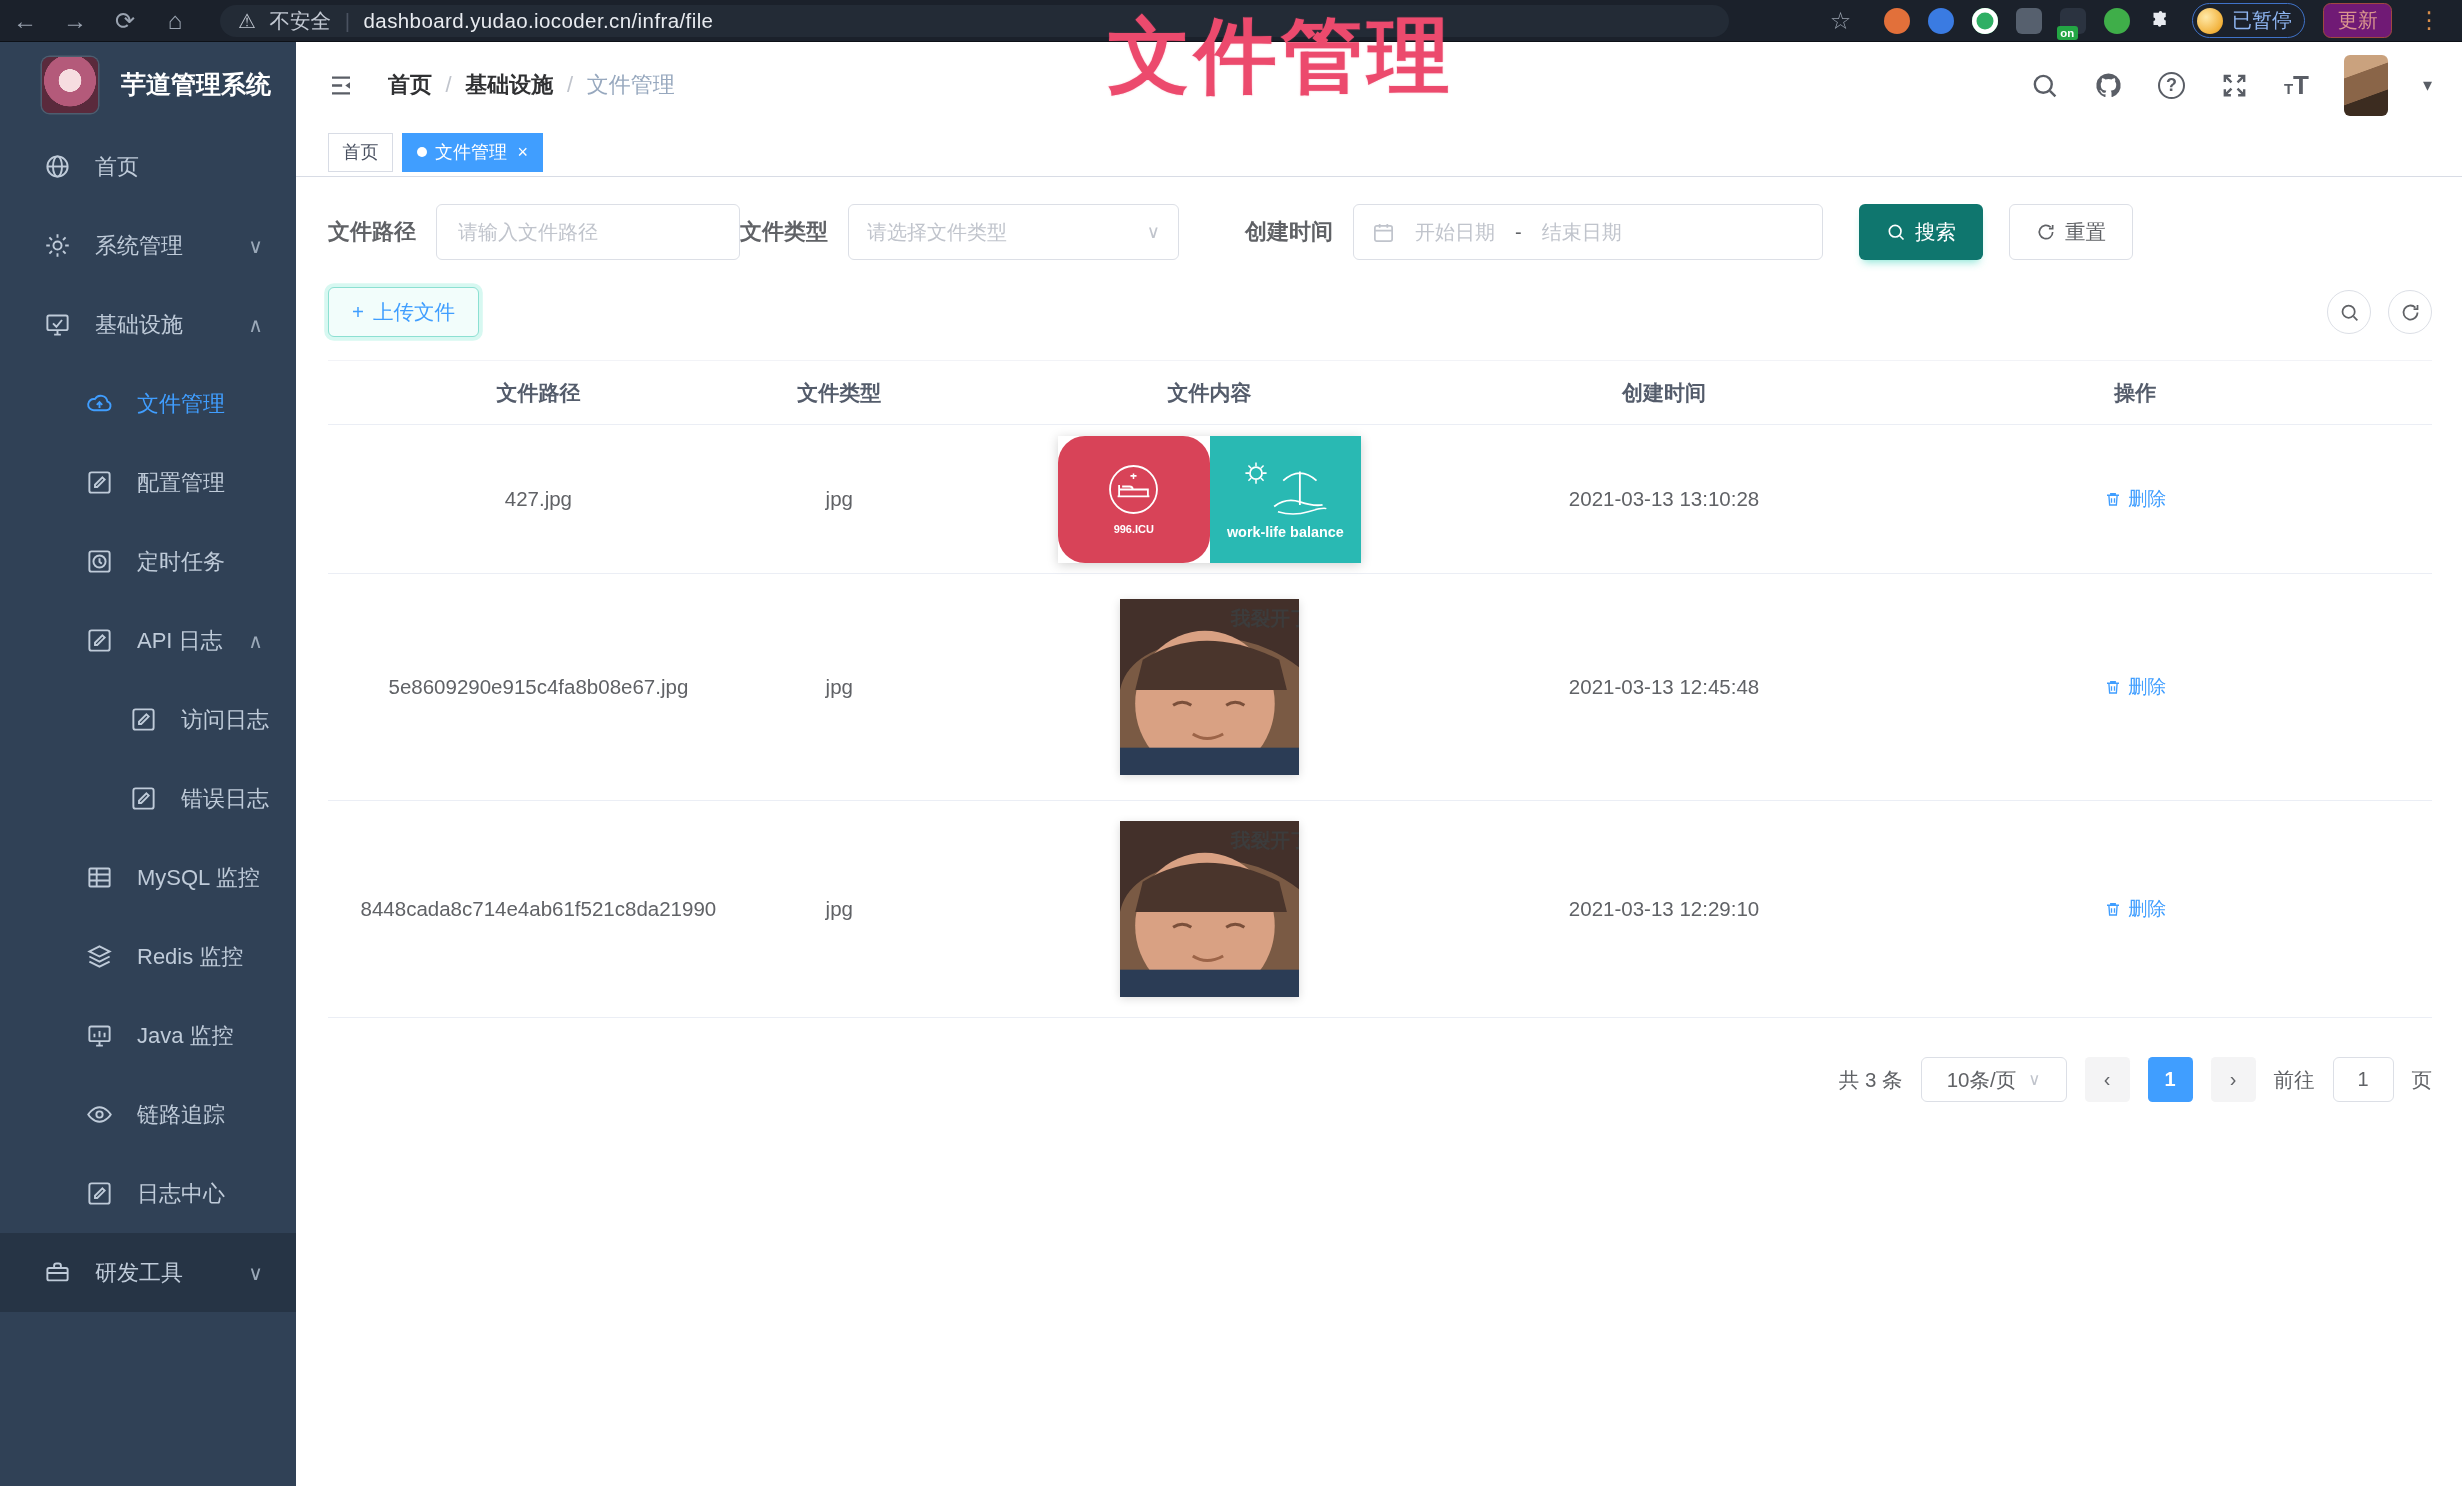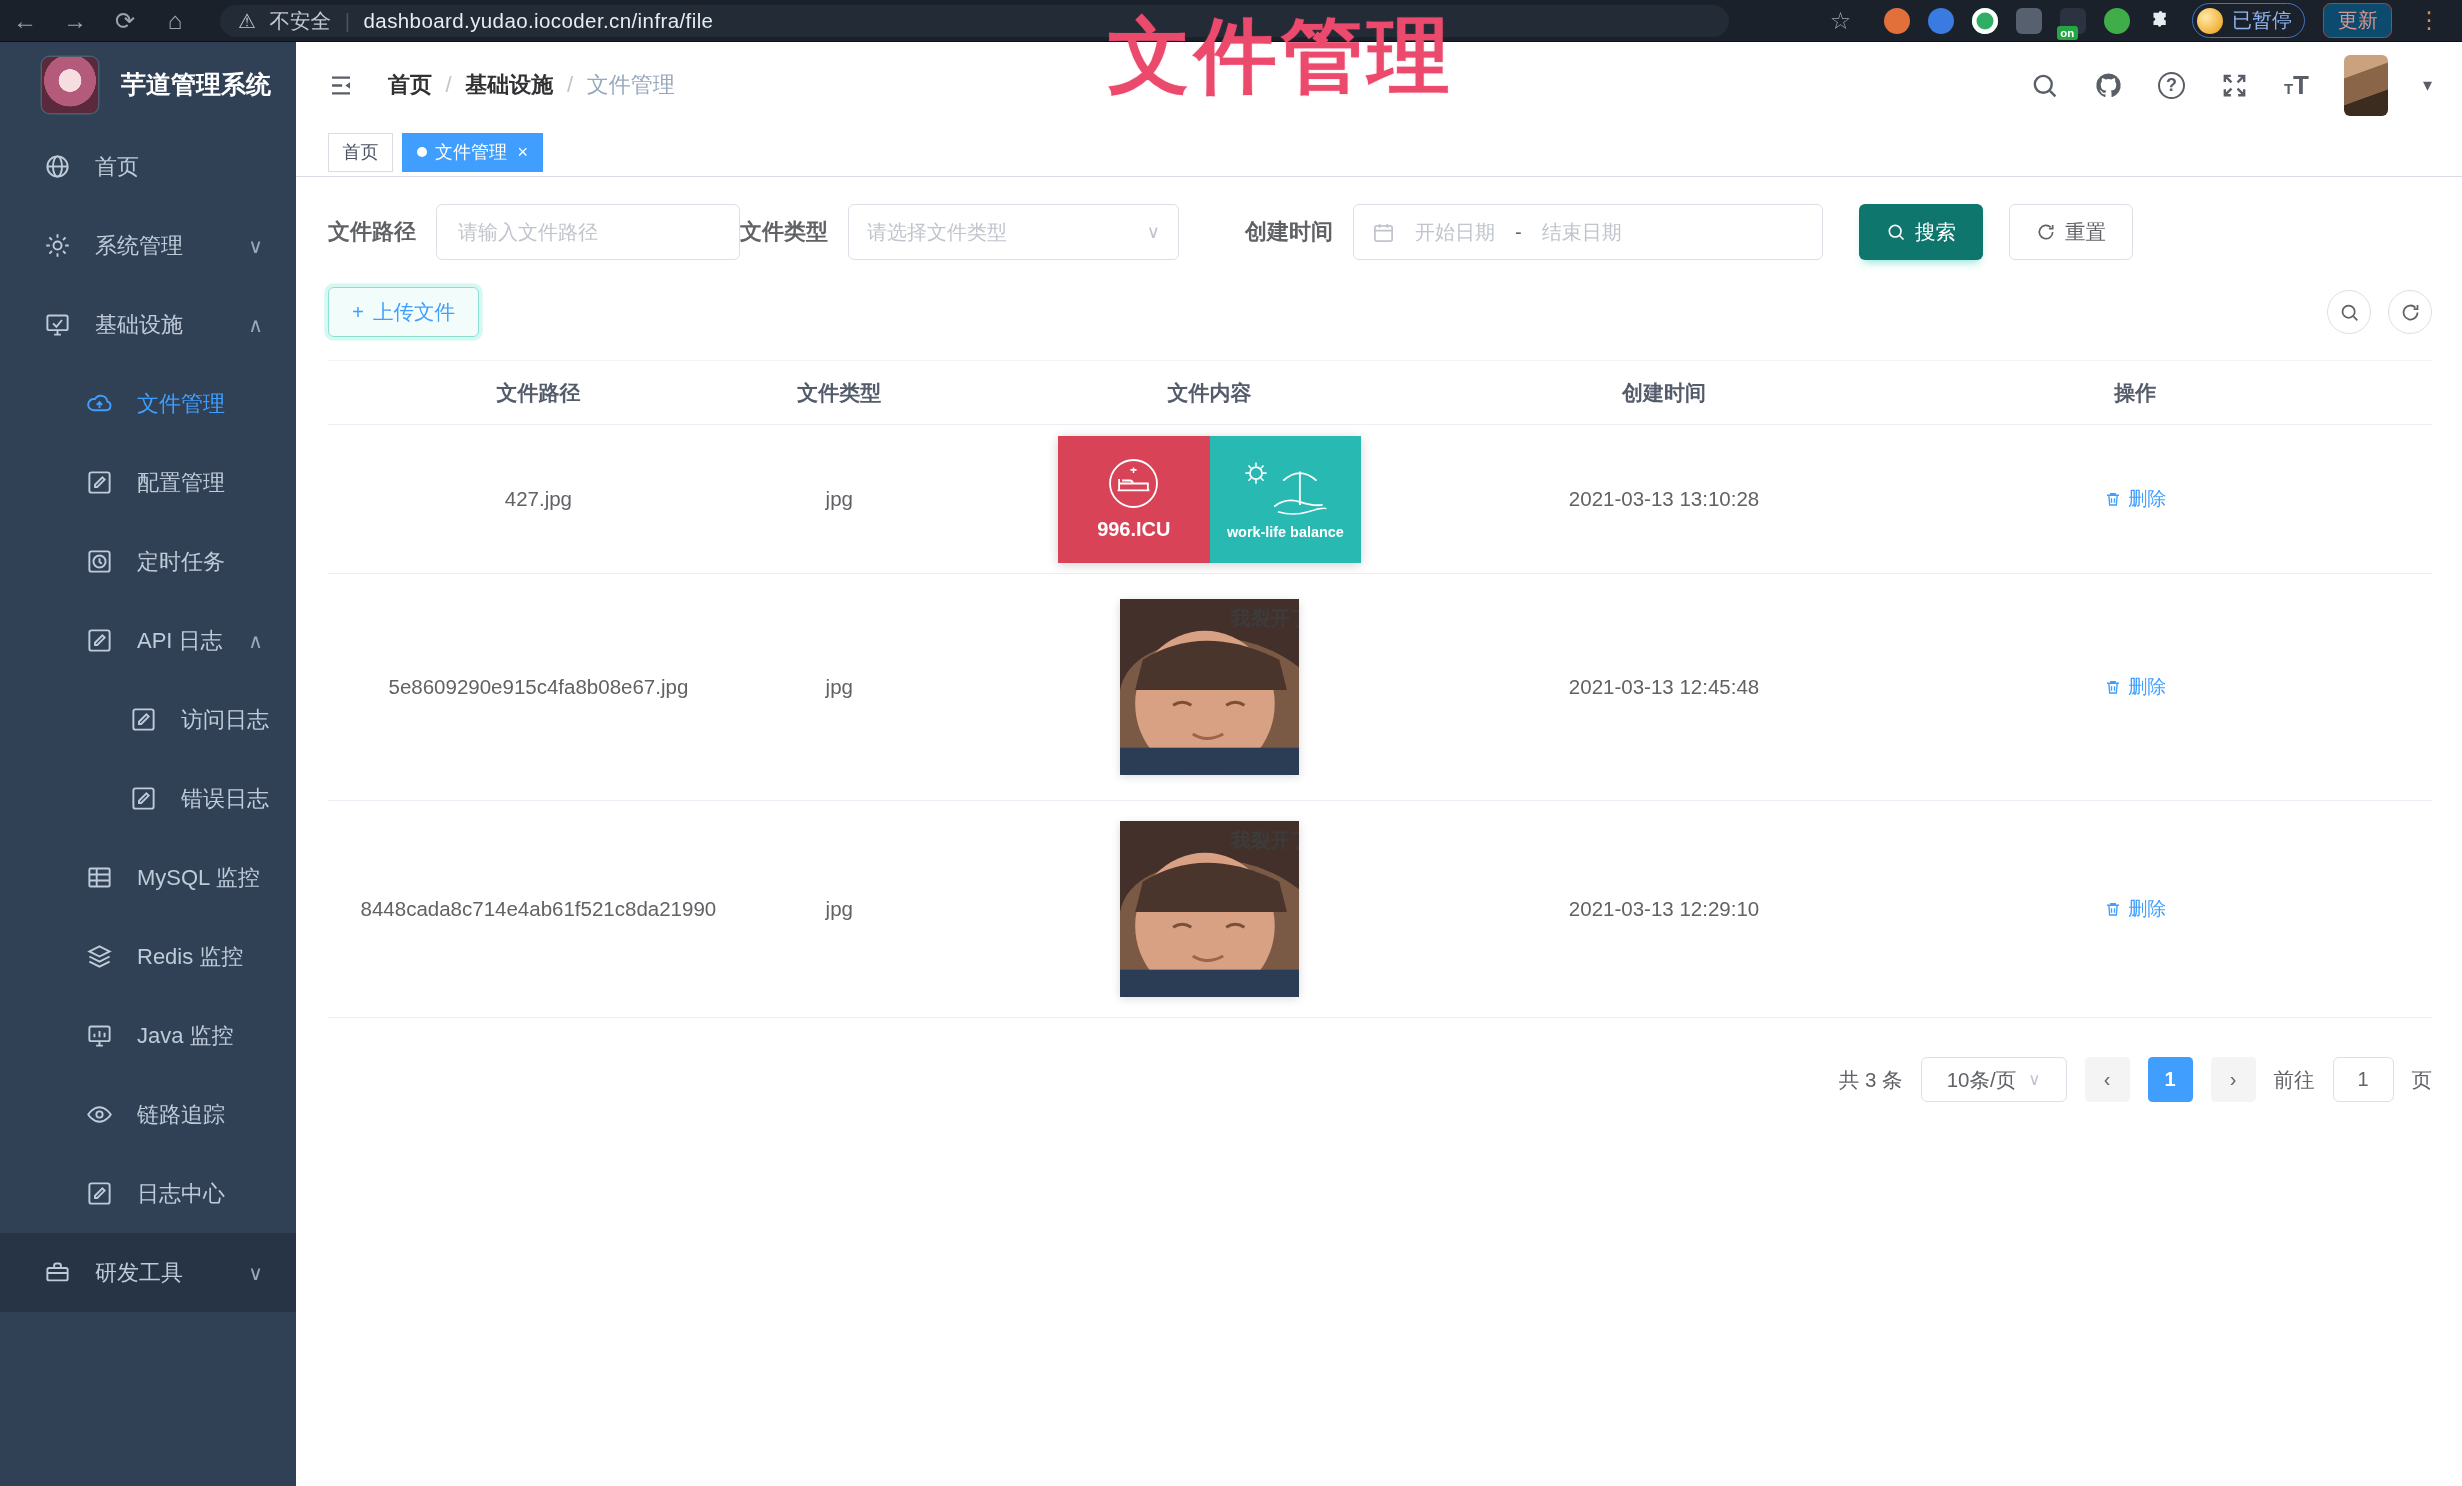--- a/index.html
+++ b/index.html
@@ -25,21 +25,21 @@
   .bext { margin-left:auto; display:flex; align-items:center; gap:18px; padding-right:13.6px; }
   .extdot { width:26px; height:26px; border-radius:50%; display:flex; align-items:center;
     justify-content:center; font-size:13px; color:#fff; cursor:pointer; position:relative; }
   .extdot.sq { border-radius:6px; }
   .onbadge { position:absolute; bottom:-6px; left:-3px; background:#23a644; color:#fff;
     font-size:11.4px; font-weight:bold; border-radius:3px; padding:0.8px 3.8px; }
   .pill-paused { display:flex; align-items:center; gap:9px; border:1.5px solid #3f72c8;
     border-radius:20px; padding:3px 12px 3px 4.5px; color:#8fb6f2; font-size:20px; cursor:pointer; }
   .pill-paused .pav { width:26px; height:26px; border-radius:50%;
     background:radial-gradient(circle at 35% 35%, #ffe9a8, #f2b23c 70%, #c27d12); }
-  .pill-update { border:1.5px solid #a04840; border-radius:7.6px; background:#0c4a6e;
+  .pill-update { border:1.5px solid #a04840; border-radius:7.6px; background:#701a75;
     color:#d9948e; font-size:20px; padding:3px 13.6px; cursor:pointer; }
   .bdots { color:#d98e4a; font-size:23px; padding:0 7.6px; cursor:pointer; }
 
   
   .watermark { position:absolute; left:1108px; top:1.5px; z-index:9; pointer-events:none;
     font-size:82px; font-weight:bold; color:#ec4a6d; letter-spacing:4.5px;
     text-shadow:0 0 1.5px rgba(236,74,109,.5); }
 
   
   .app { position:absolute; top:42px; left:0; width:2462px; height:1444px; display:flex; }
@@ -131,21 +131,21 @@
   .trow { border-bottom:1.5px solid #ebeef5; }
   .tcell { text-align:left; font-size:20.5px; color:#606266; display:flex;
     align-items:center; justify-content:center; }
   .r1 { height:149px; } .r2 { height:227px; } .r3 { height:217px; }
   .act-link { color:#409eff; display:inline-flex; align-items:center; gap:6px; cursor:pointer; font-size:19px; }
   .act-link .bic { width:18px; height:18px; }
 
   .img996 { width:303px; height:127px; display:flex; box-shadow:0 2.3px 10.6px rgba(0,0,0,.18); cursor:pointer; }
   .half { flex:1; display:flex; flex-direction:column; align-items:center; justify-content:center;
     gap:7.6px; color:#fff; font-weight:bold; }
-  .half.lft { background:#d84358; font-size:20px; }
+  .half.lft { background:#d84358; font-size:11px;border-radius:27px; }
   .half.rgt { background:#29b9b3; font-size:14.4px; }
   .babyimg { width:179px; height:176px; box-shadow:0 2.3px 9px rgba(0,0,0,.15); cursor:pointer; }
 
   
   .pager { display:flex; align-items:center; justify-content:flex-end; gap:18px;
     margin:39px 30px 0 0; font-size:20.5px; color:#606266; }
   .pg-size { width:146px; height:45px; border:1.5px solid #dcdfe6; border-radius:6px;
     display:flex; align-items:center; justify-content:center; gap:12px; cursor:pointer; }
   .pg-size .chev2 { color:#c0c4cc; font-size:16.7px; }
   .pg-btn { min-width:45px; height:45px; background:#f4f4f5; border-radius:4.5px; display:flex;

